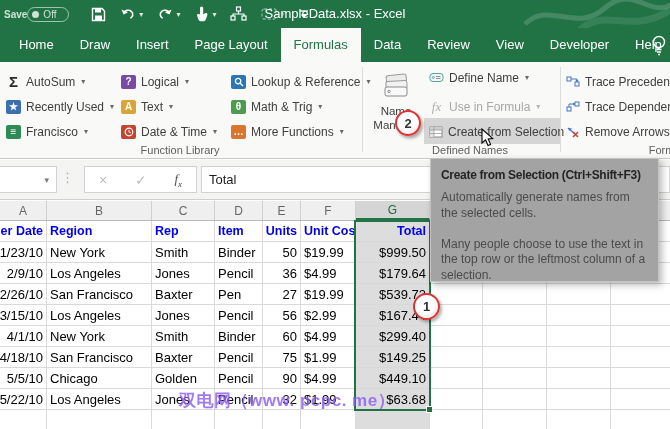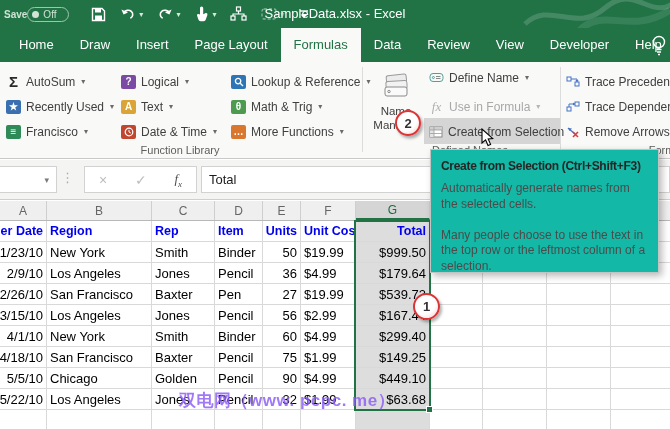--- a/index.html
+++ b/index.html
@@ -68,21 +68,21 @@
   .cell.selc { background:#dddddd; }
   .hdr .cell { color:#0000ee; font-weight:bold; font-size:12.5px; }
   .c0{width:47px}.c1{width:105px}.c2{width:63px}.c3{width:48px}.c4{width:38px}.c5{width:55px}.c6{width:74px}
   .c7{width:53px}.c8{width:64px}.c9{width:64px}.c10{flex:1;border-right:none}
   .sel-overlay { position:absolute; left:354px; top:19px; width:77px; height:191px; border:2px solid #217346; pointer-events:none; }
   .fill-handle { position:absolute; right:-4px; bottom:-4px; width:7px; height:7px; background:#217346; border:1.5px solid #fff; }
   .watermark { position:absolute; left:179px; top:188px; font-size:17px; font-weight:bold; color:#8b5cf6; opacity:.82;
                letter-spacing:.5px; white-space:nowrap; z-index:30; }
 
   
-  .tooltip { position:absolute; left:430px; top:149px; width:229px; height:124px; background:#14b8a6; border:1px solid #c3c3c3;
+  .tooltip { position:absolute; left:430px; top:158px; width:229px; height:124px; background:#a3a3a3; border:1px solid #c3c3c3;
              box-shadow:3px 3px 7px rgba(0,0,0,.28); z-index:50; padding:9px 10px; }
   .tt-title { font-size:12px; font-weight:bold; color:#252525; letter-spacing:-.3px; white-space:nowrap; overflow:hidden; }
   .tt-body { font-size:12px; color:#4b4b4b; line-height:1.32; margin-top:8px; }
   .tt-body2 { margin-top:15px; }
 
   
   .callout { position:absolute; border:2.5px solid #dc3434; border-radius:50%;
              background:radial-gradient(circle at 38% 32%, #ffffff 55%, #f3cccc 100%);
              box-shadow:2px 2.5px 3px rgba(0,0,0,.3); display:flex; align-items:center; justify-content:center;
              font-size:13px; font-weight:bold; color:#333; z-index:60; }

